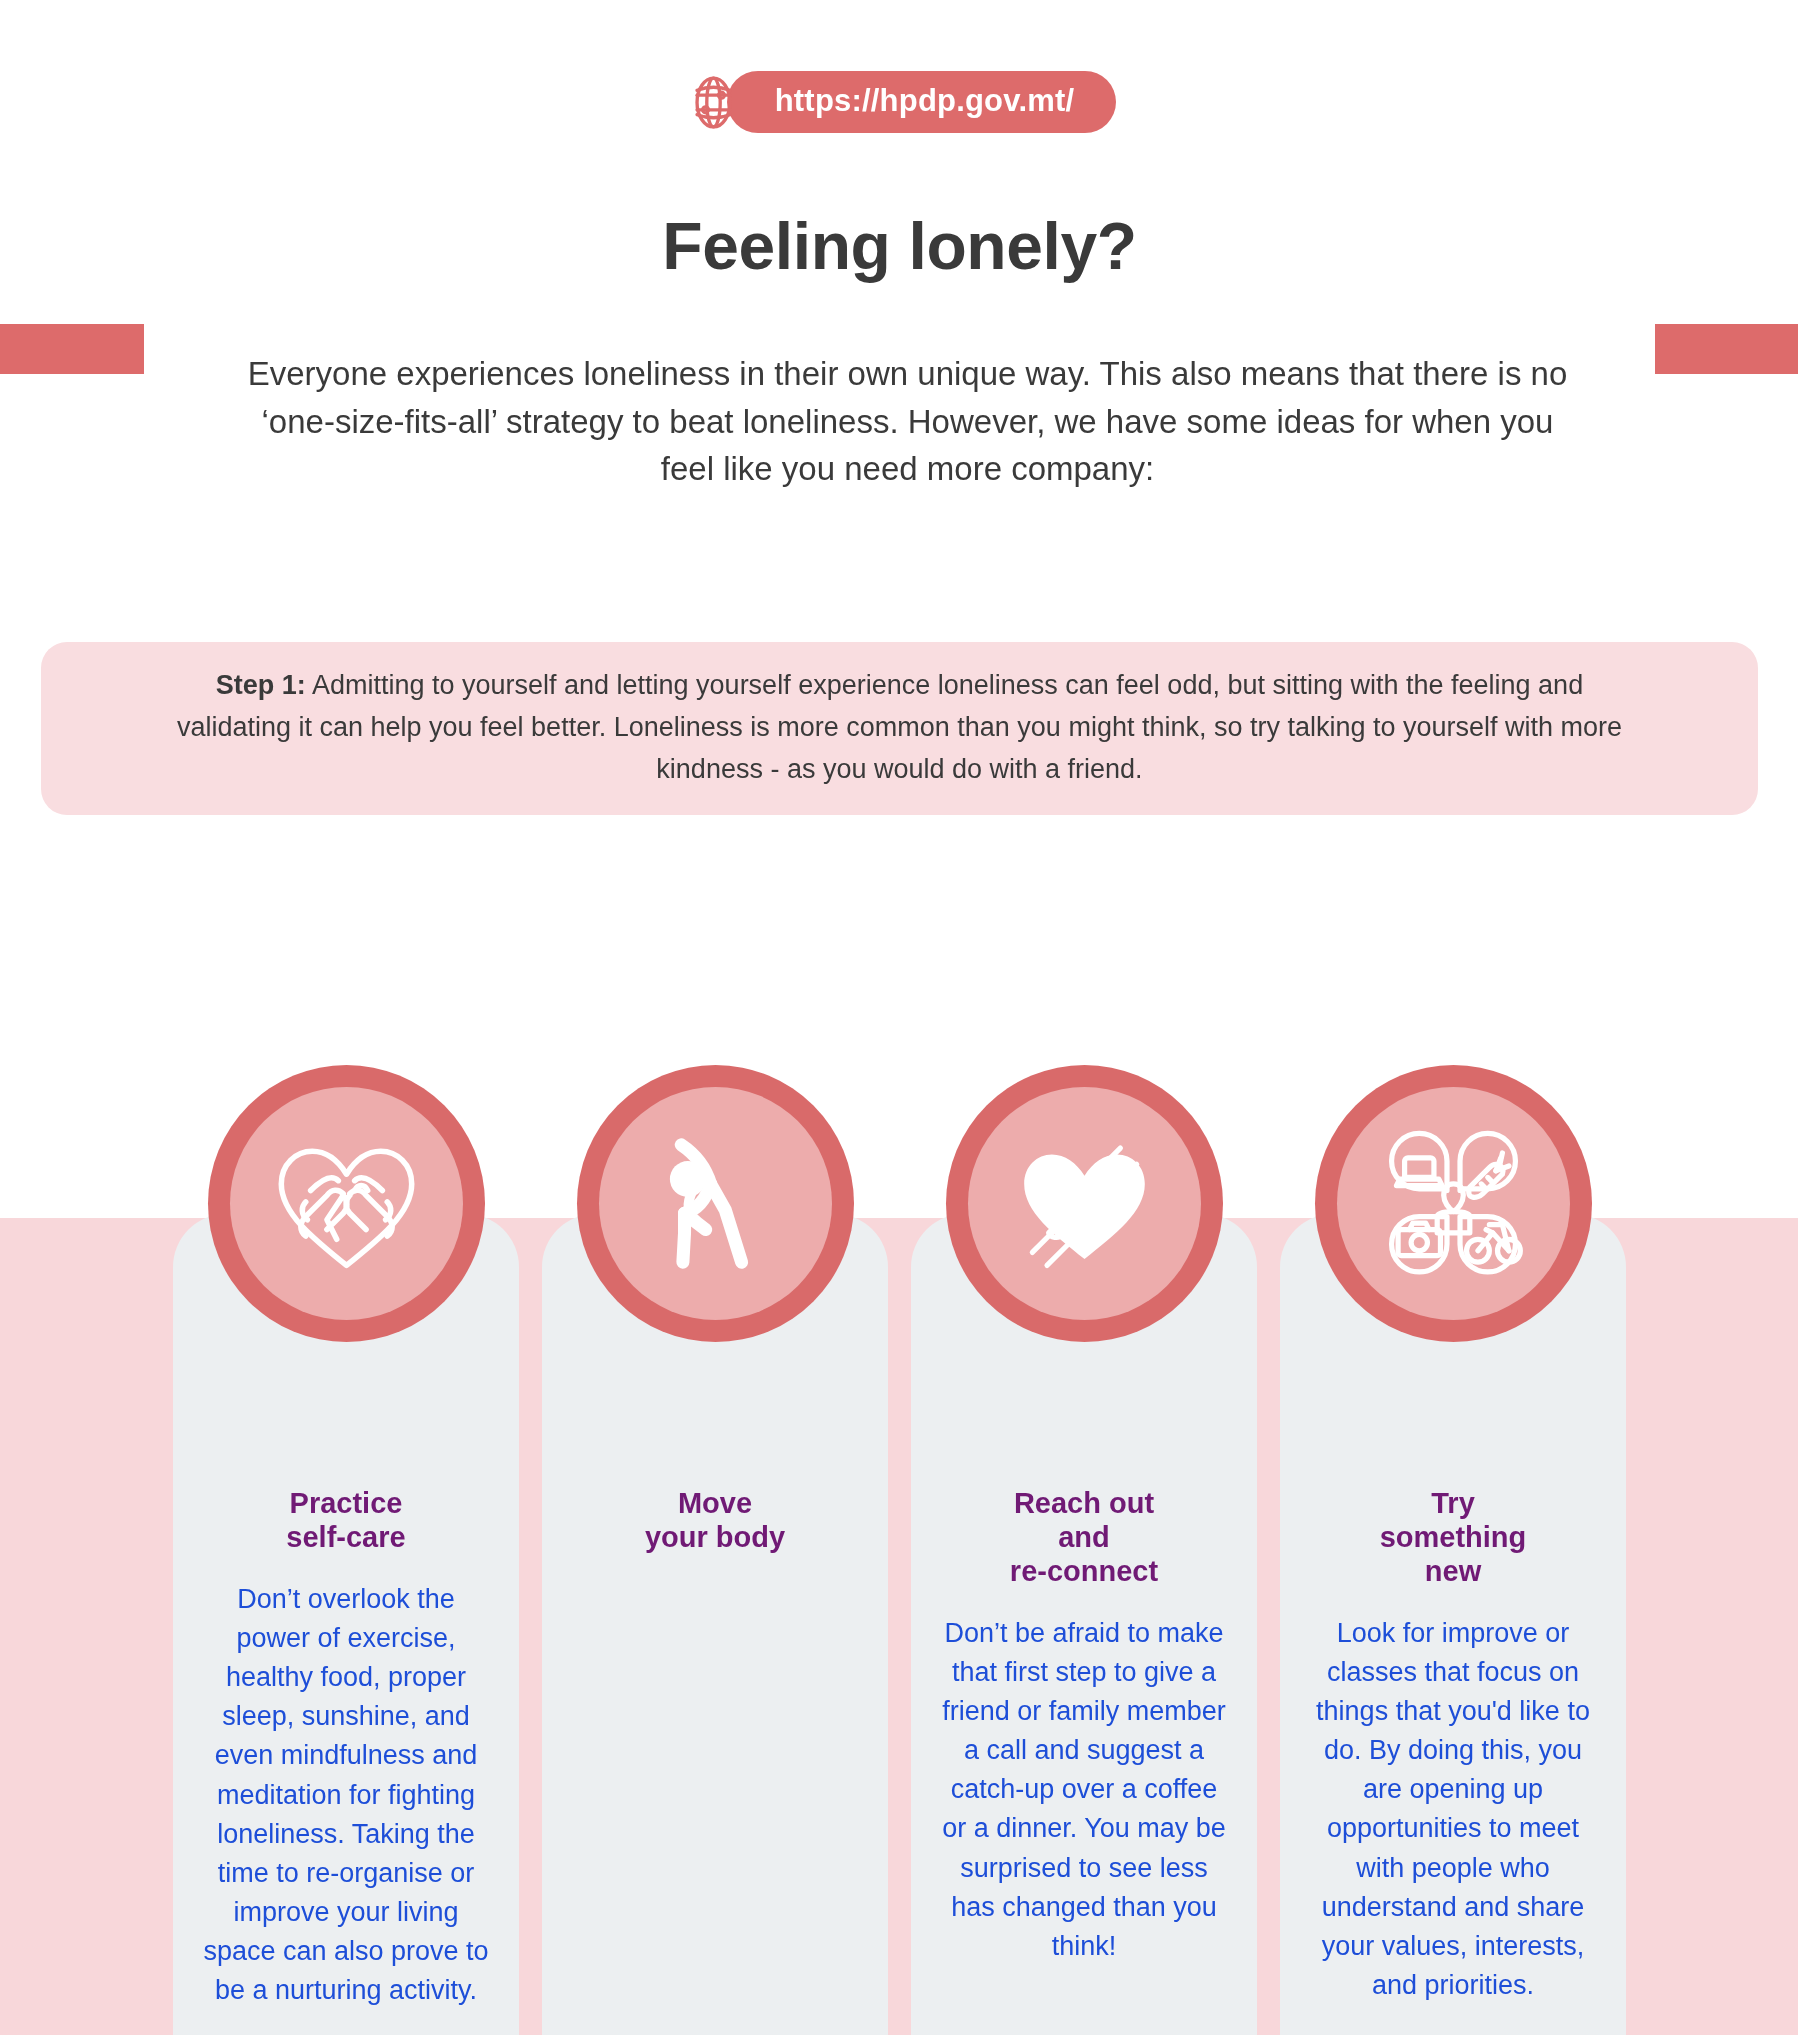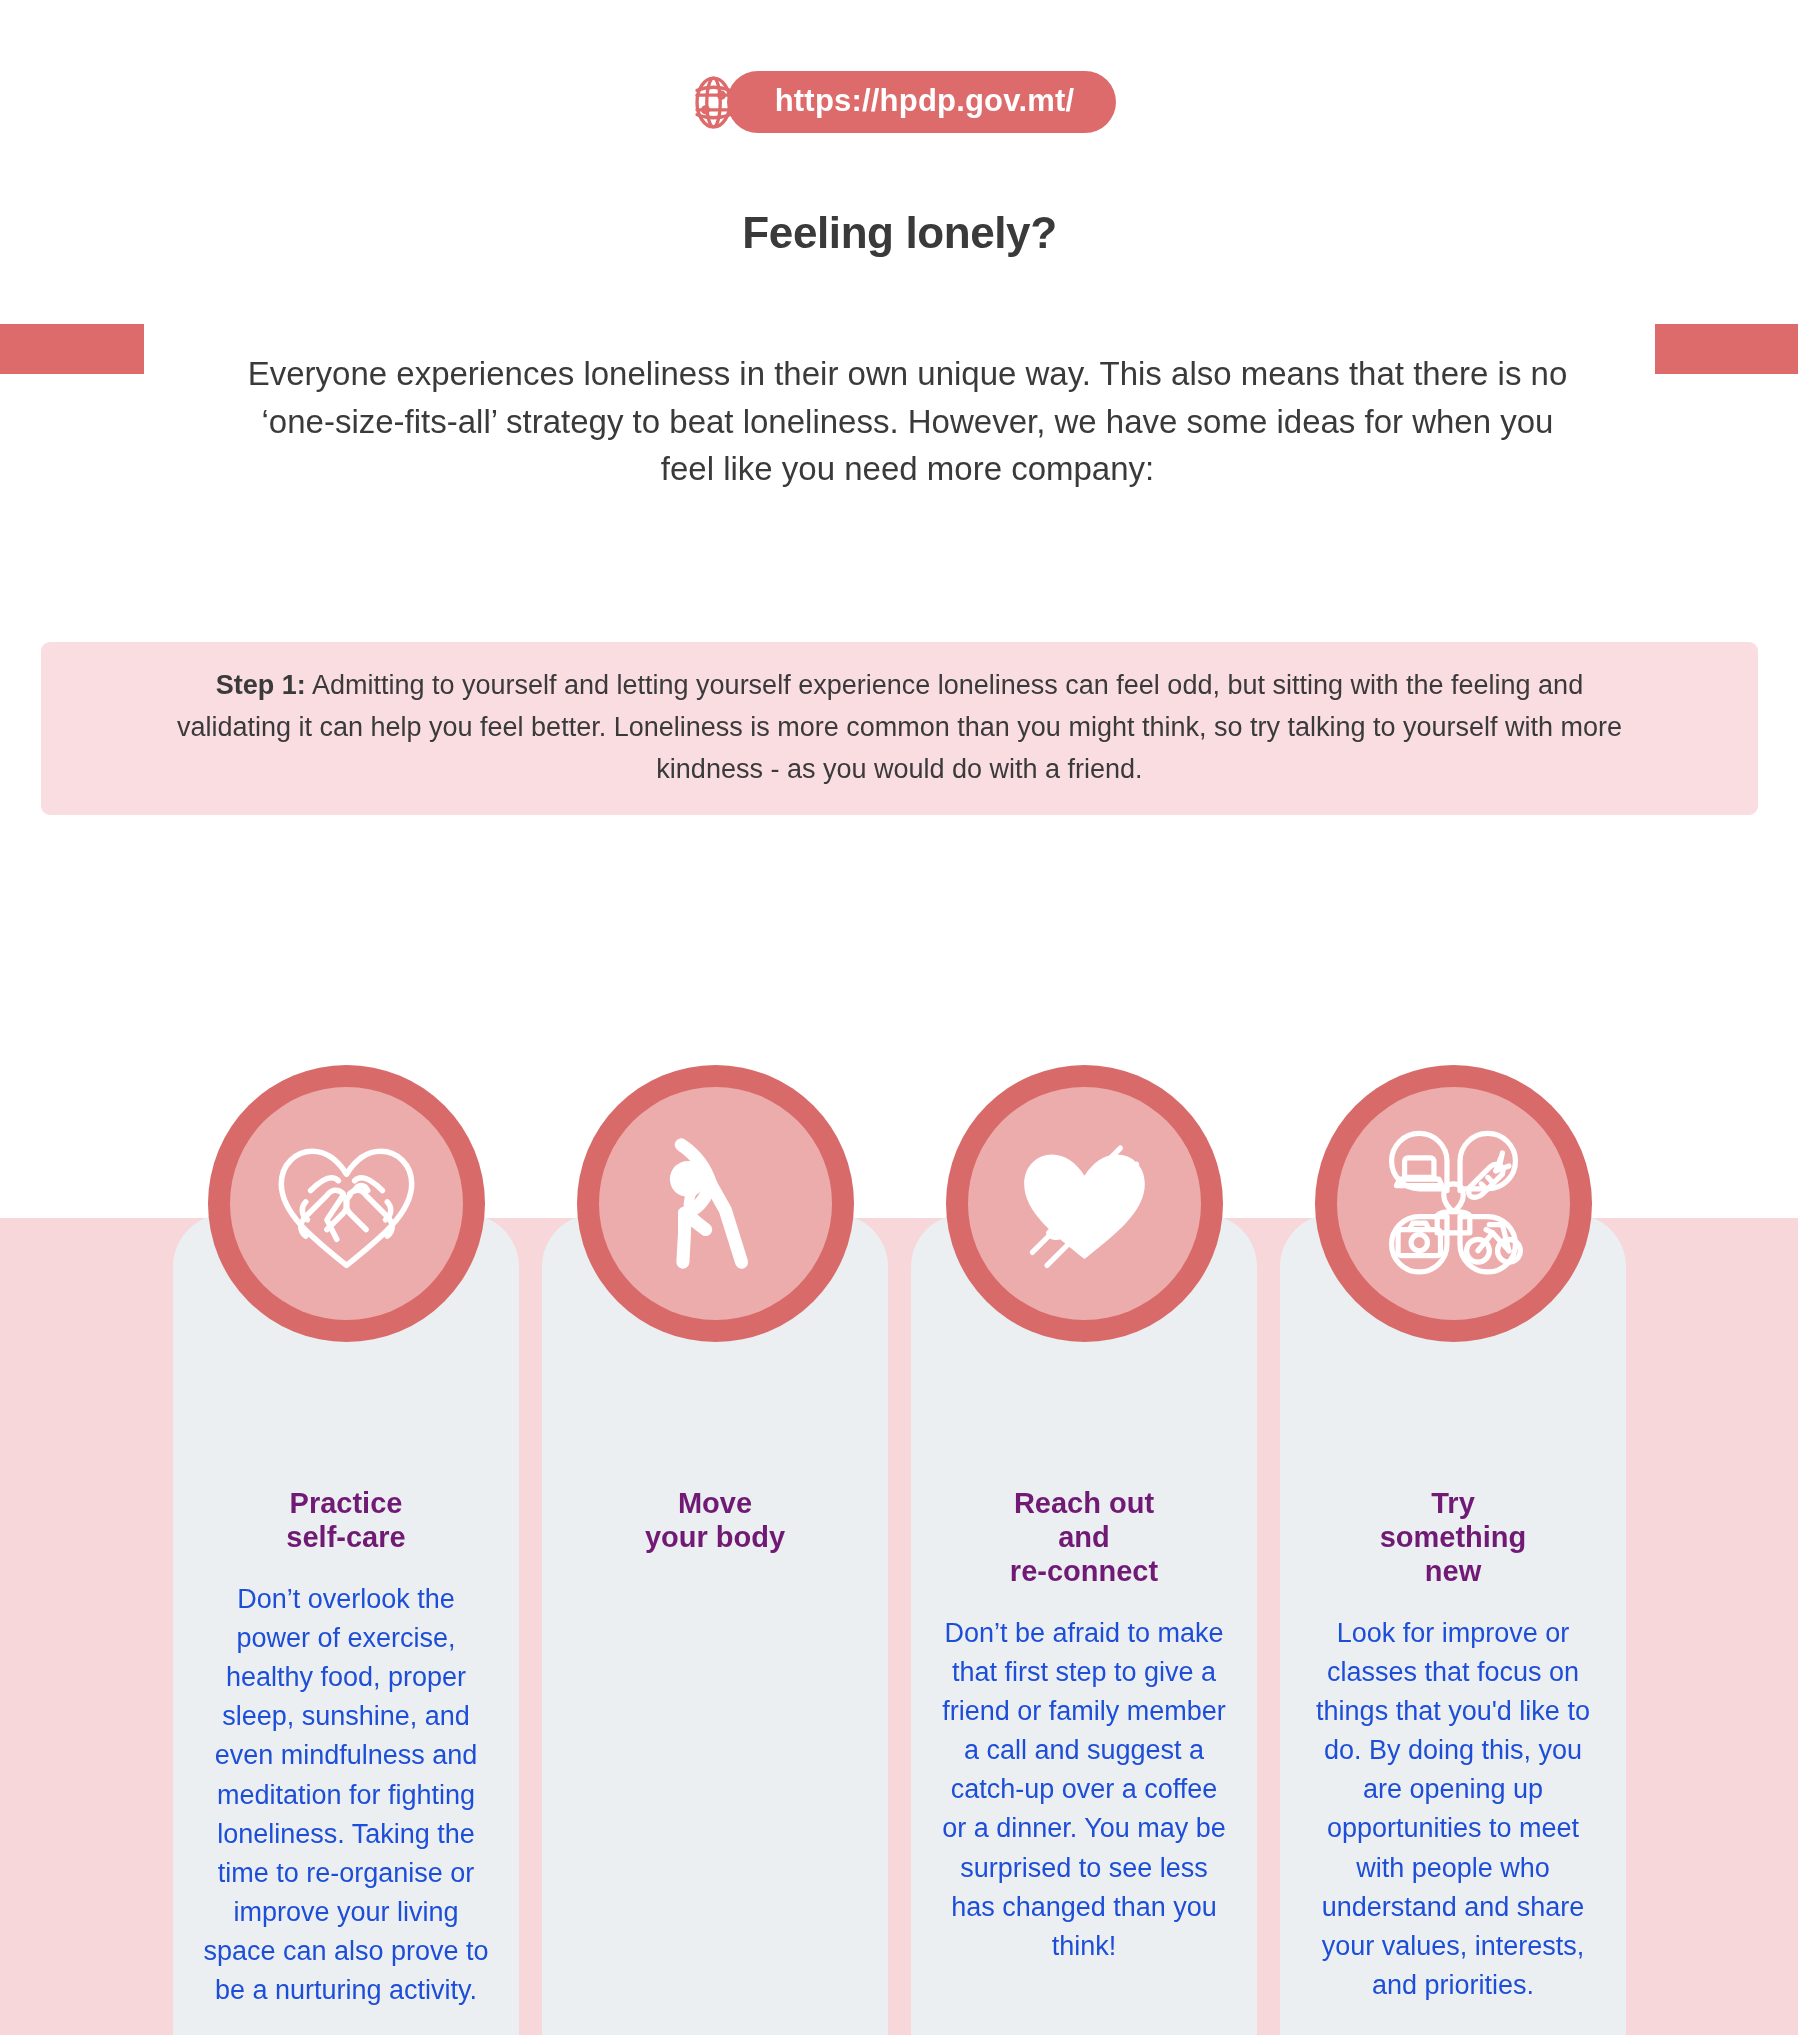--- a/index.html
+++ b/index.html
@@ -34,36 +34,36 @@
     border-radius:81px;
     padding:12.2px 42px 14px 48px;
     font-size:31px; font-weight:bold;
     letter-spacing:0.2px;
     white-space:nowrap;
   }
 
   .page-title {
     position:absolute; left:0; right:0; top:208px;
     text-align:center;
-    font-size:44px; font-weight:bold;
+    font-size:66px; font-weight:bold;
     color:#3a3a3a; letter-spacing:-0.4px;
   }
 
   .intro {
     position:absolute; left:236px; width:1343px; top:350px;
     text-align:center;
     font-size:33px; line-height:1.44;
     color:#3a3a3a;
   }
 
   
   .step-box {
     position:absolute; left:41px; width:1717px; top:642px;
     background:#f9dde0;
-    border-radius:9px;
+    border-radius:26px;
     padding:23px 134px 24.4px 134px;
     text-align:center;
     font-size:27px; line-height:1.55;
     color:#3a3a3a;
   }
   .step-box b { font-weight:bold; }
 
   
   .cards {
     position:absolute; top:1065px; left:0; width:1799px;

